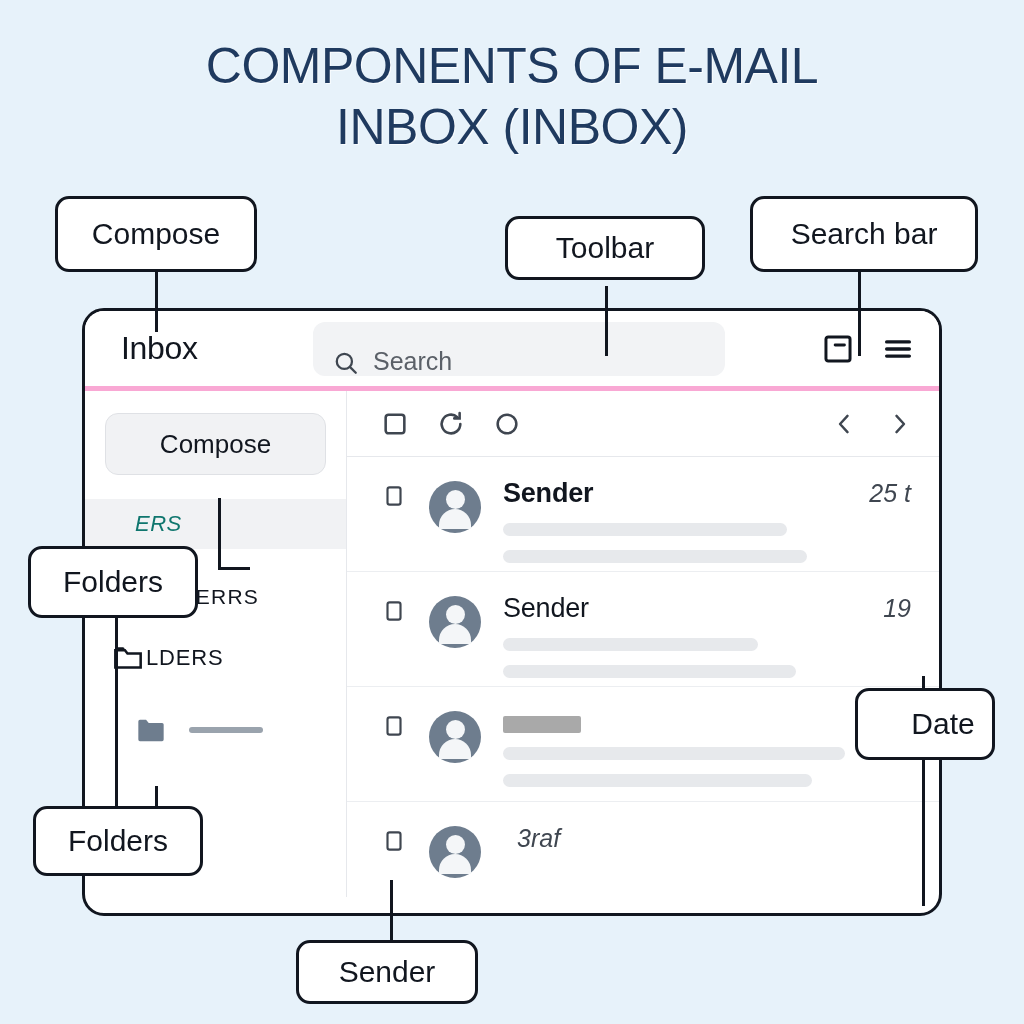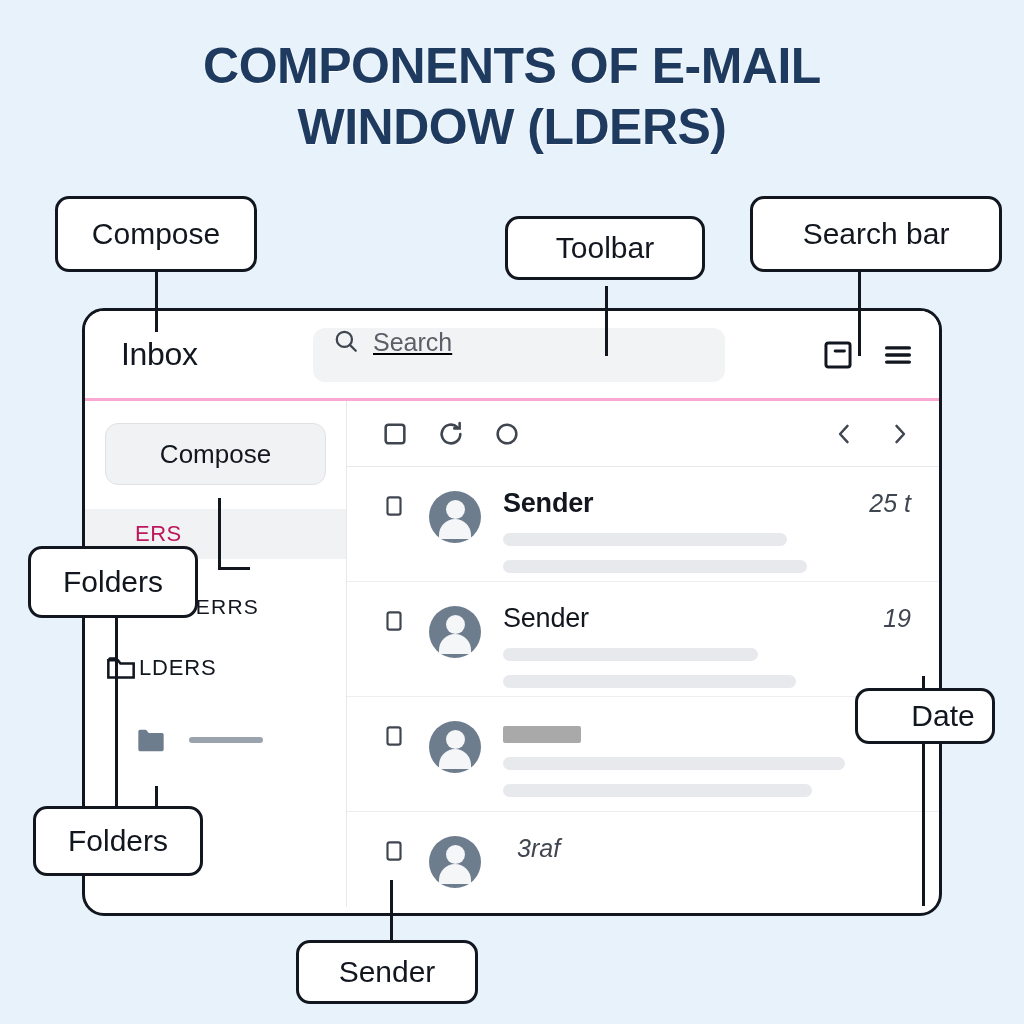--- a/index.html
+++ b/index.html
@@ -17,21 +17,21 @@
   }
 
   
   .title {
     position: absolute;
     top: 36px;
     left: 0;
     width: 1024px;
     text-align: center;
     color: #1f3a5f;
-    font-weight: 700;
+    font-weight: 400;
     font-size: 50px;
     line-height: 1.22;
     letter-spacing: -0.5px;
     text-shadow: 1px 1px 0 rgba(255,255,255,0.75);
   }
   .title .l2 { display: block; }
 
   
   .window {
     position: absolute;
@@ -39,46 +39,45 @@
     top: 308px;
     width: 860px;
     height: 608px;
     background: #ffffff;
     border: 3px solid #11161f;
     border-radius: 22px;
     overflow: hidden;
   }
 
   .win-header {
-    height: 90px;
+    height: 80px;
     display: flex;
     align-items: center;
     padding: 0 24px 0 36px;
-    border-bottom: 3px solid #f9a8d4;
+    border-bottom: 5px solid #f9a8d4;
     background: #fff;
   }
   .win-title {
     font-size: 32px;
     color: #11161f;
     font-weight: 400;
     letter-spacing: -0.3px;
     width: 192px;
     flex: 0 0 auto;
   }
   .searchbar {
     flex: 1 1 auto;
     height: 54px;
     background: #f2f3f5;
     border-radius: 12px;
     display: flex;
-    align-items: flex-start;
+    align-items: flex-end;
     padding: 0 20px;
     gap: 14px;
     max-width: 412px;
-    text-decoration: underline;
   }
   .search-ph {
     font-size: 25px;
     color: #5b6068;
   }
   .hdr-icons {
     margin-left: auto;
     display: flex;
     align-items: center;
     gap: 26px;
@@ -109,39 +108,40 @@
     justify-content: center;
     font-size: 26px;
     color: #11161f;
   }
   .side-row {
     height: 50px;
     display: flex;
     align-items: center;
     padding-left: 50px;
     font-size: 22px;
-    color: #be185d;
+    color: #0f766e;
     letter-spacing: 0.5px;
+    font-style: italic;
   }
   .side-row.hl {
     background: #f1f2f4;
     margin-top: 24px;
   }
   .side-label {
     padding-left: 50px;
     margin-top: 36px;
     font-size: 21px;
     letter-spacing: 1.2px;
     color: #11161f;
   }
   .side-folder {
     display: flex;
     align-items: center;
     gap: 2px;
-    padding-left: 20px;
+    padding-left: 27px;
     margin-top: 34px;
     font-size: 22px;
     letter-spacing: 0.8px;
     color: #11161f;
   }
   .side-folder2 {
     display: flex;
     align-items: center;
     gap: 22px;
     padding-left: 50px;
@@ -257,21 +257,21 @@
   .lead-v { width: 3px; }
   .lead-h { height: 3px; }
 
   svg { display: block; }
 </style>
 </head>
 <body>
 
 <div class="title">
   <span class="l1">COMPONENTS OF E-MAIL</span>
-  <span class="l2">WINDOW (LDERS)</span>
+  <span class="l2">INBOX (INBOX)</span>
 </div>
 
 <div class="lead lead-v" style="left:155px; top:272px; height:60px;"></div>
 
 <div class="lead lead-v" style="left:605px; top:286px; height:70px;"></div>
 
 <div class="lead lead-v" style="left:858px; top:272px; height:84px;"></div>
 
 <div class="lead lead-v" style="left:218px; top:498px; height:72px;"></div>
 <div class="lead lead-h" style="left:218px; top:567px; width:32px;"></div>
@@ -283,30 +283,30 @@
 <div class="lead lead-v" style="left:390px; top:880px; height:62px;"></div>
 
 <div class="lead lead-v" style="left:922px; top:676px; height:230px;"></div>
 
 <div class="callout" style="left:55px; top:196px; width:202px; height:76px;">
   <span>Compose</span>
 </div>
 <div class="callout" style="left:505px; top:216px; width:200px; height:64px;">
   <span>Toolbar</span>
 </div>
-<div class="callout" style="left:750px; top:196px; width:252px; height:76px;">
+<div class="callout" style="left:750px; top:196px; width:228px; height:76px;">
   <span>Search bar</span>
 </div>
 <div class="callout" style="left:28px; top:546px; width:170px; height:72px;">
   <span>Folders</span>
 </div>
 <div class="callout" style="left:33px; top:806px; width:170px; height:70px;">
   <span>Folders</span>
 </div>
-<div class="callout" style="left:855px; top:688px; width:140px; height:56px;padding-left:36px;">
+<div class="callout" style="left:855px; top:688px; width:140px; height:72px;padding-left:36px;">
   <span>Date</span>
 </div>
 <div class="callout" style="left:296px; top:940px; width:182px; height:64px;">
   <span>Sender</span>
 </div>
 
 <div class="window">
 
   <div class="win-header">
     <div class="win-title">Inbox</div>

